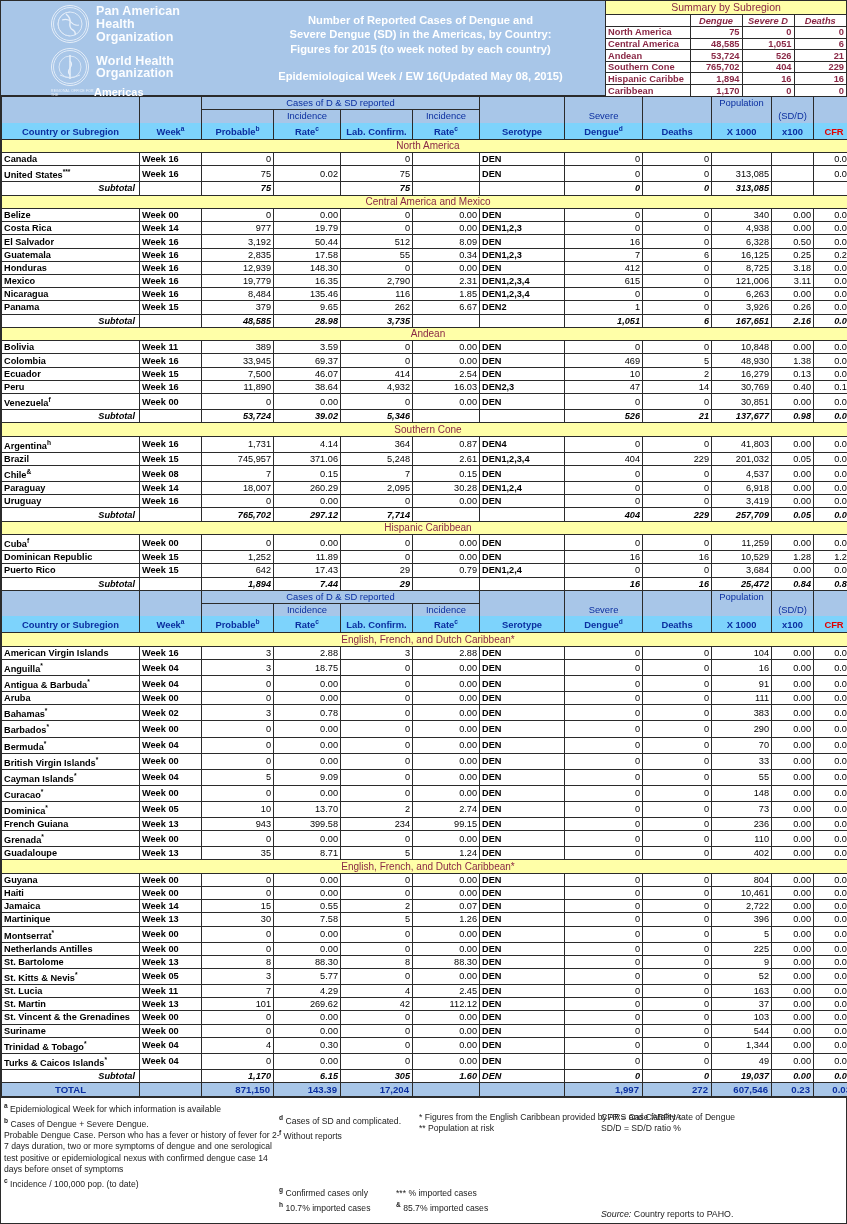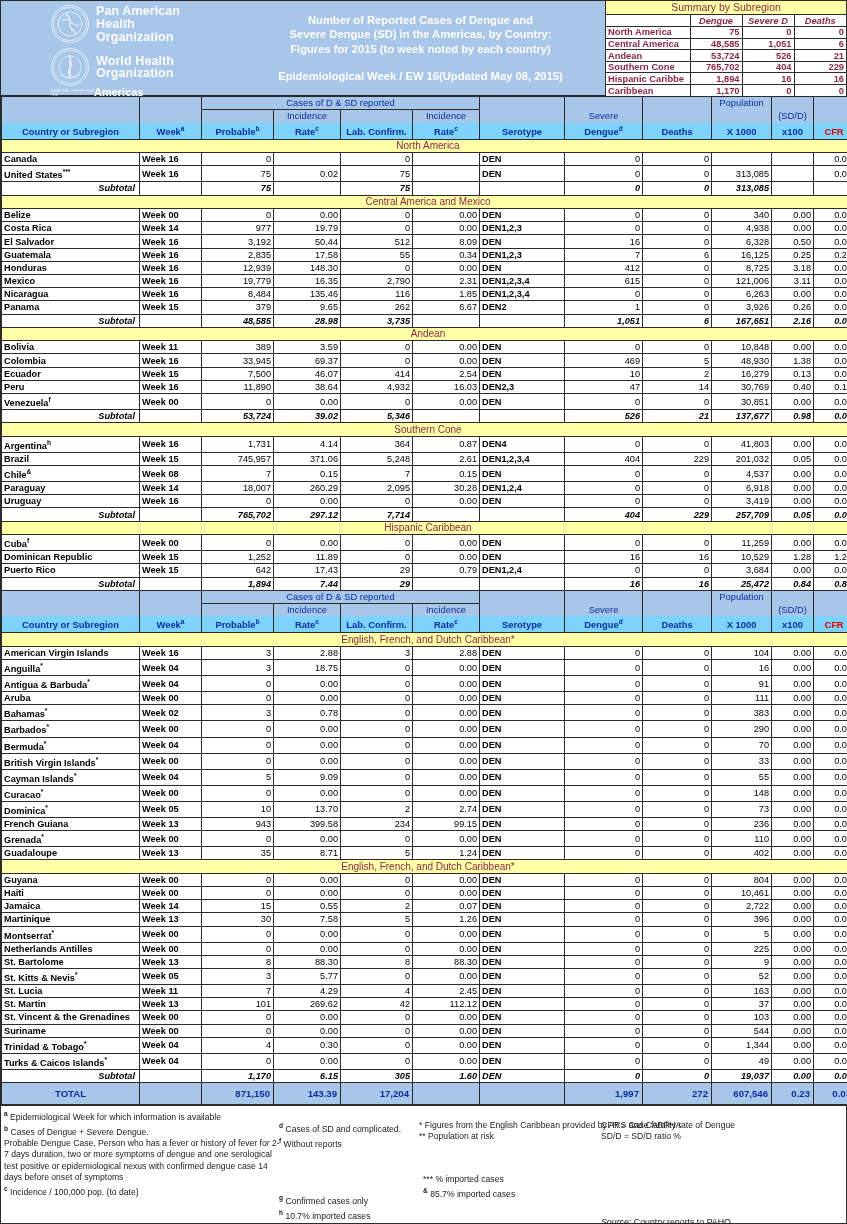--- a/index.html
+++ b/index.html
@@ -240,21 +240,21 @@
     border-right: none;
   }
   tr.subtotal td.subblank-week { border-left: 1px solid #2b2b2b; }
 
   tr.total td {
     background: #a8c6e8;
     color: #0b2fa0;
     font-weight: 700;
     text-align: right;
     padding-right: 3px;
-    height: 22px;
+    height: 14px;
     font-size: 9.6px;
     margin-left: 24px;
   }
   tr.total td.totlabel { text-align: center; padding:0; }
 
   
   .footnotes {
     position: relative;
     height: 126px;
     border-top: 1px solid #2b2b2b;
@@ -272,21 +272,21 @@
   .fn-col-c {
     position: absolute; left: 418px; top: 14px; width: 290px;
   }
   .fn-col-d {
     position: absolute; left: 600px; top: 14px; width: 245px;
   }
   .fn-col-e {
     position: absolute; left: 278px; top: 86px; width: 170px;
   }
   .fn-col-f {
-    position: absolute; left: 395px; top: 68px; width: 200px; margin-left: 27px;
+    position: absolute; left: 395px; top: 90px; width: 200px;
   }
   .fn-source {
     position: absolute; left: 600px; top: 111px;
     font-size: 8.8px;
   }
   .fn-source i { font-style: italic; }
   .fn-line { white-space: nowrap; }
   .fn-wrap { white-space: normal; }
   .fnsup { font-size: 6.6px; vertical-align: super; font-weight: 700; }
 </style>

